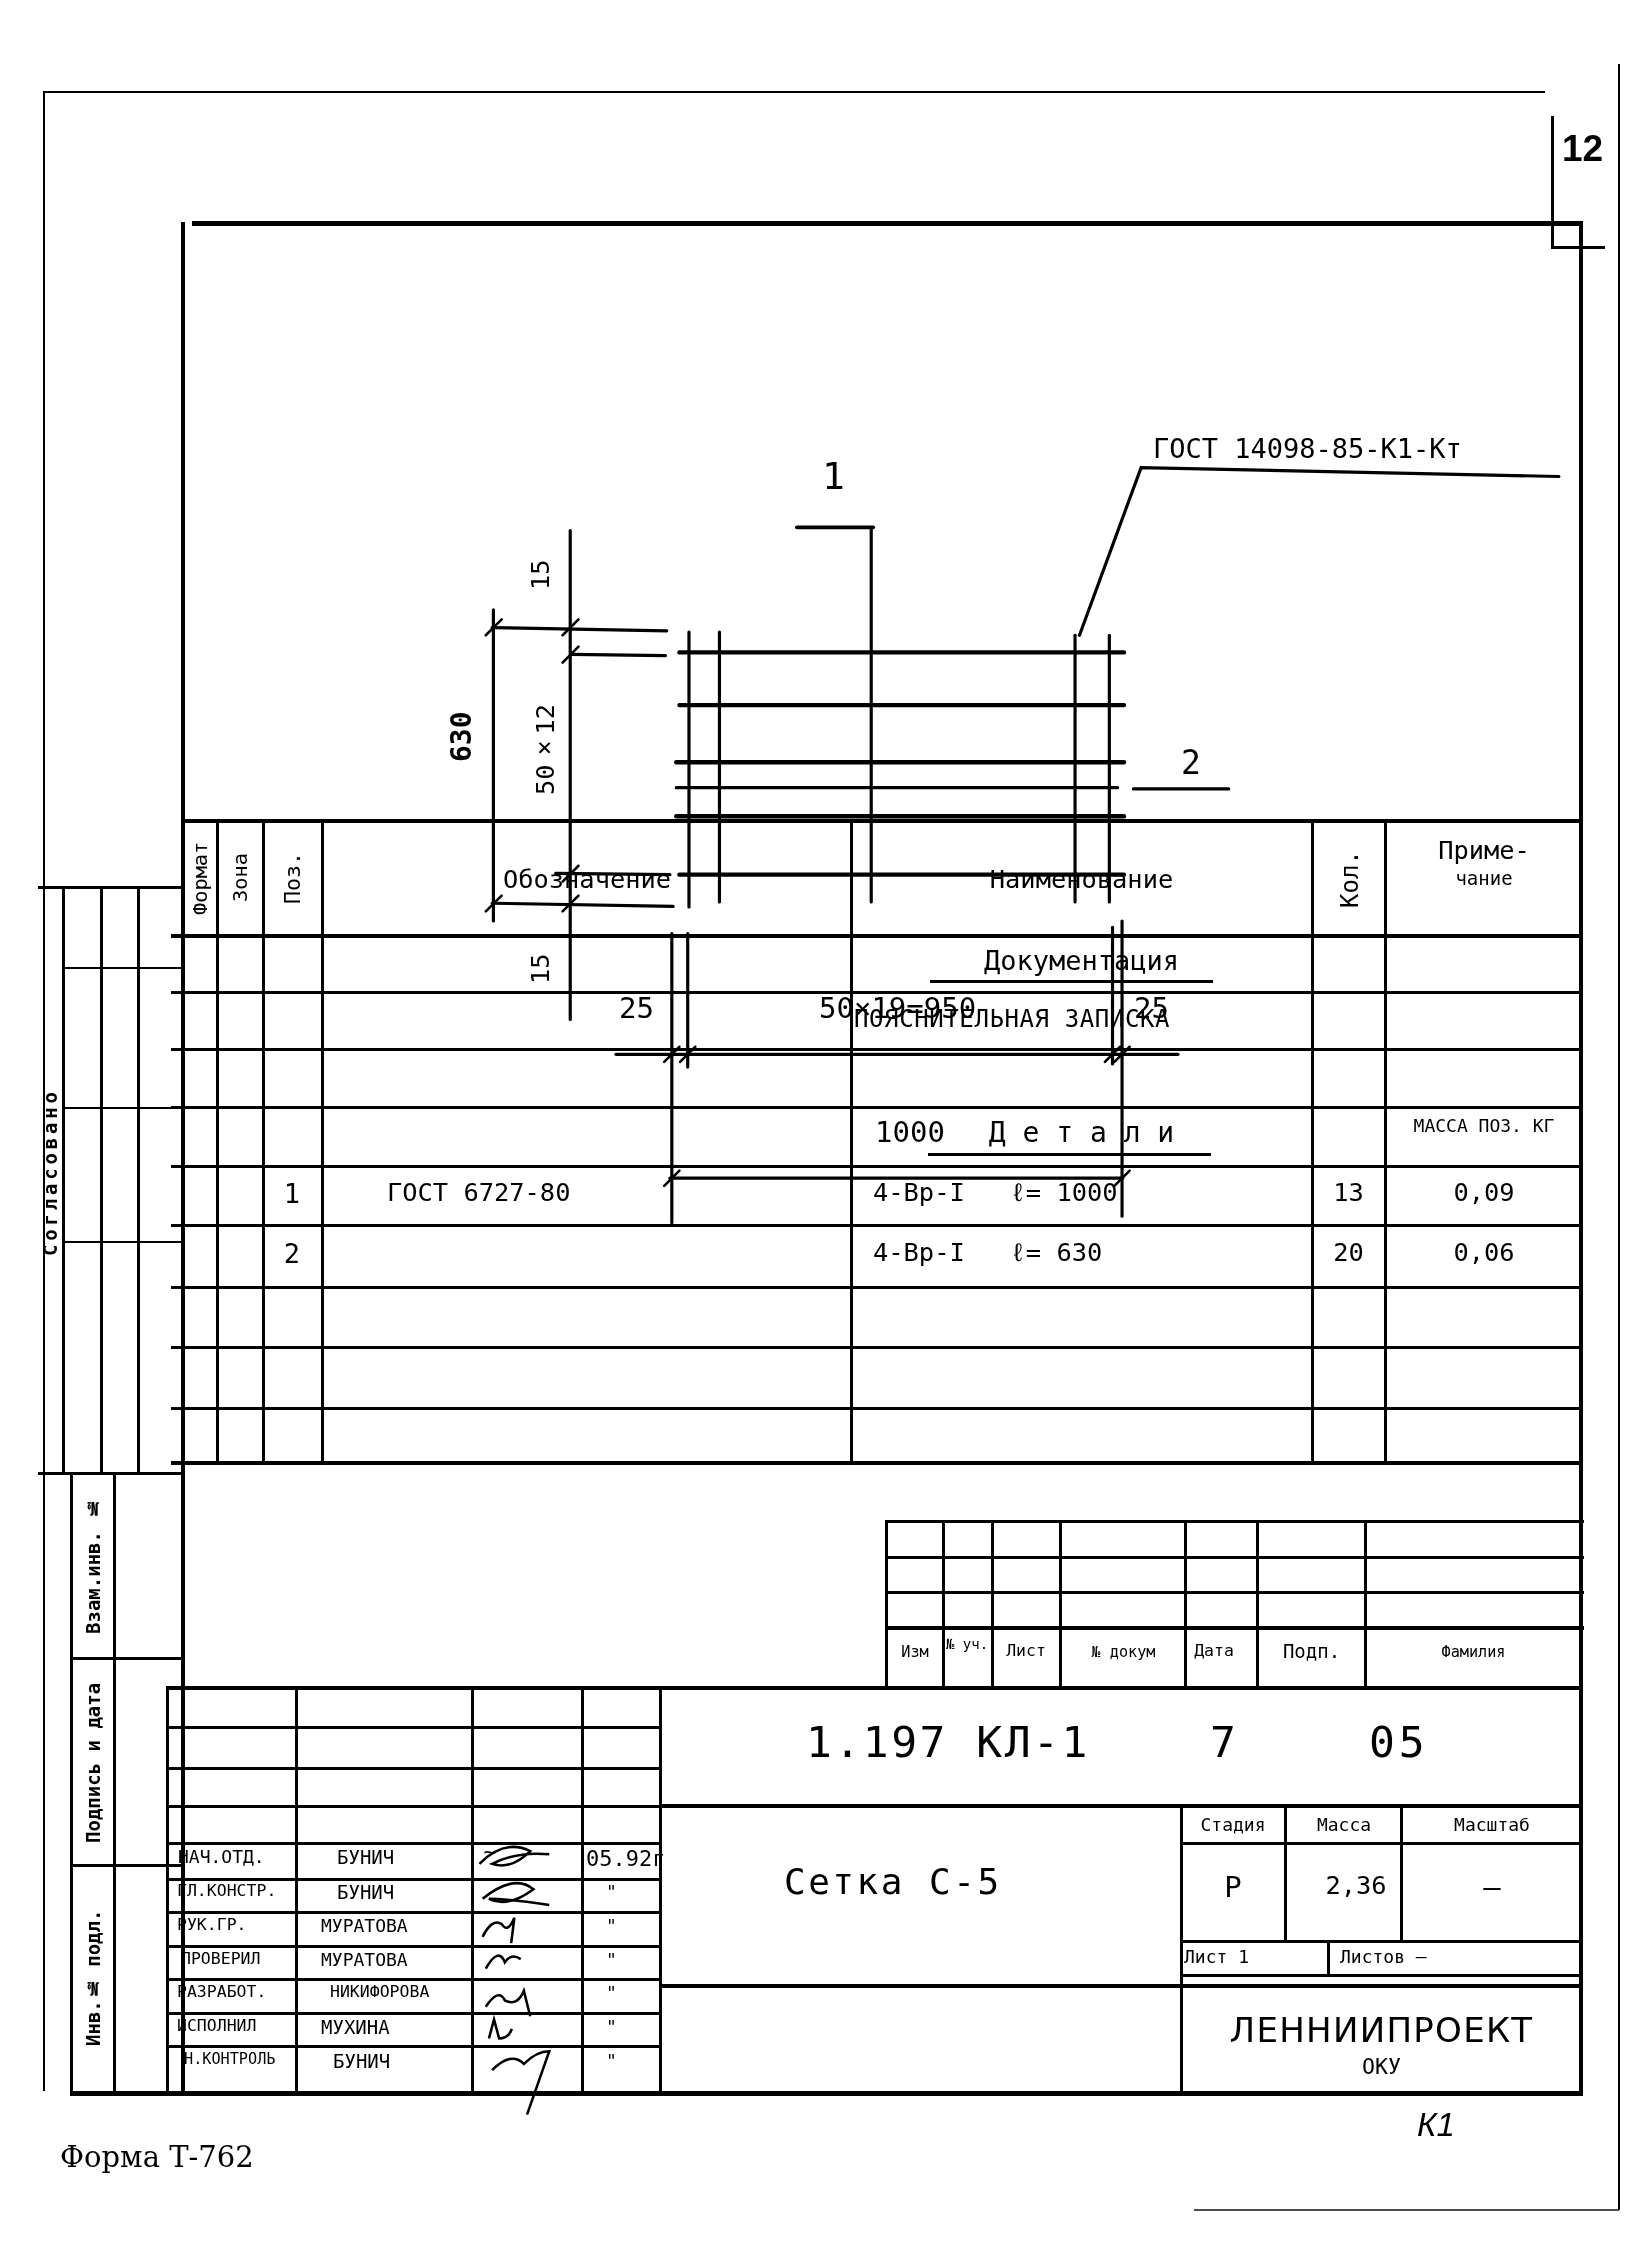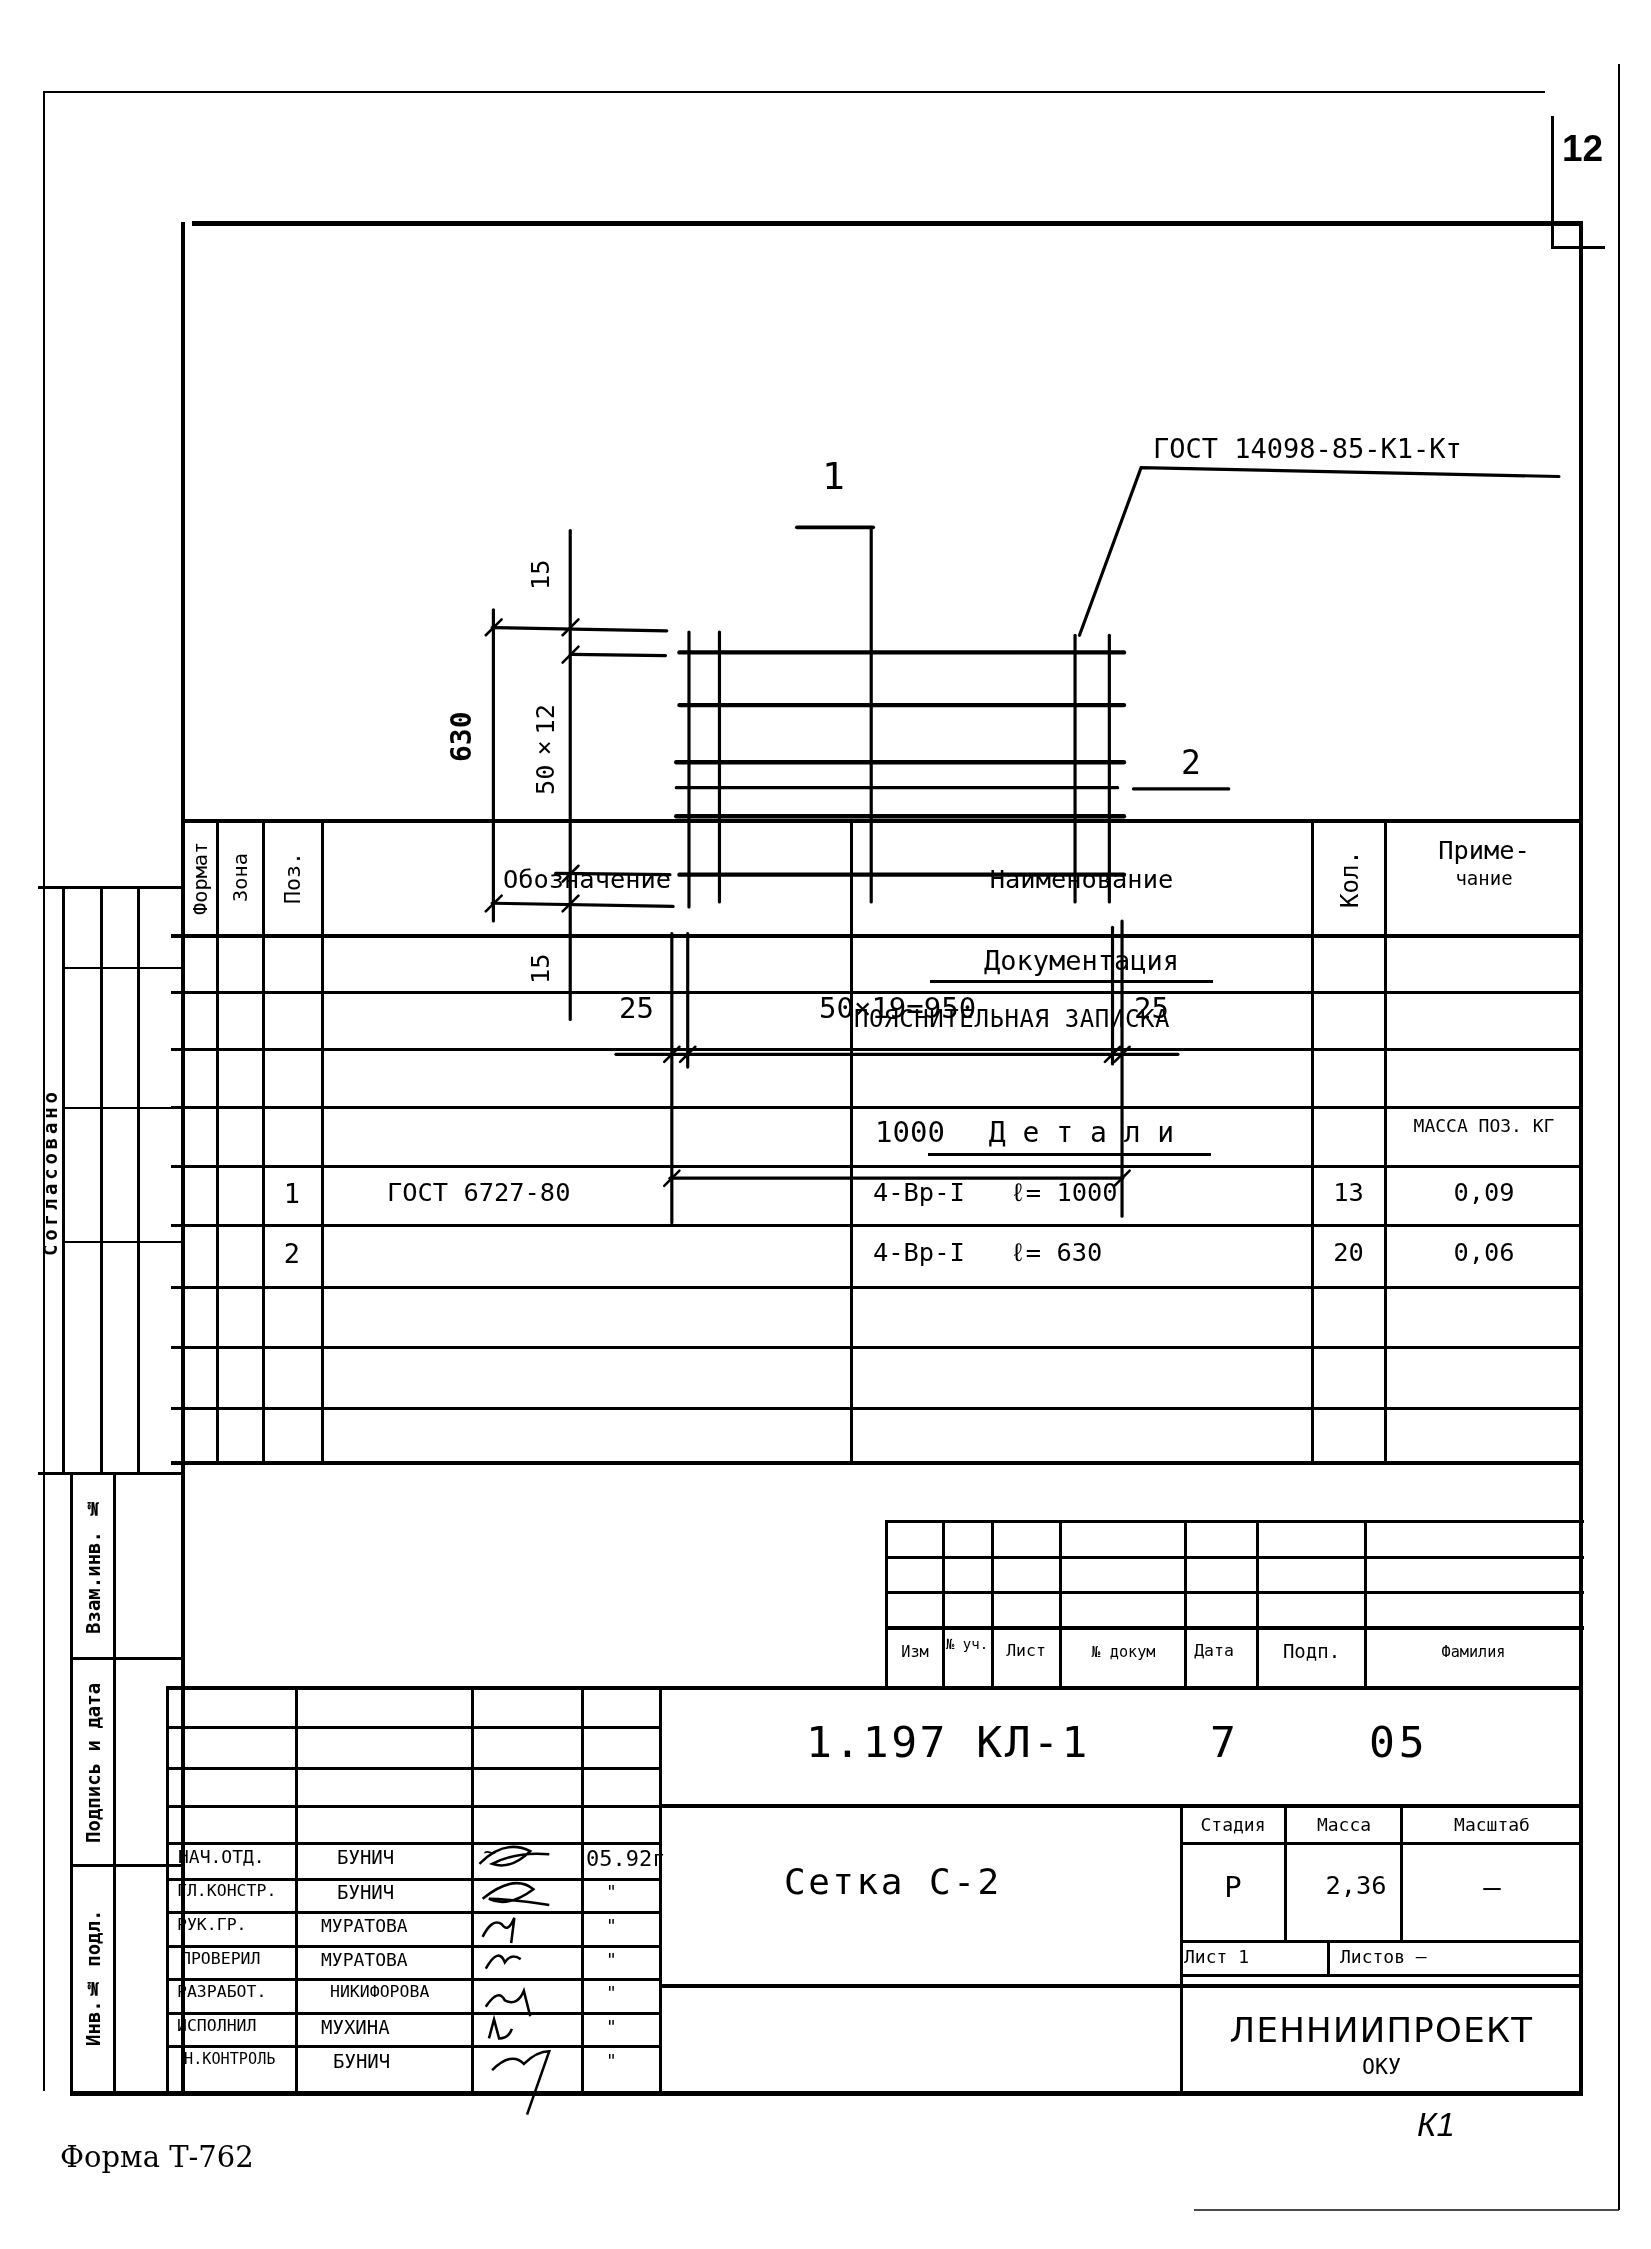--- a/index.html
+++ b/index.html
@@ -197,21 +197,21 @@
 <div class="ln" style="left:1181px;top:1842px;width:400px;height:2.5px;"></div>
 <div class="ln" style="left:1181px;top:1940px;width:400px;height:2.5px;"></div>
 <div class="ln" style="left:1181px;top:1974px;width:400px;height:2.5px;"></div>
 <div class="ln" style="left:1284px;top:1804px;width:2.5px;height:138px;"></div>
 <div class="ln" style="left:1400px;top:1804px;width:2.5px;height:138px;"></div>
 <div class="ln" style="left:1327px;top:1940px;width:2.5px;height:35px;"></div>
 
 <div class="t" style="left:806px;top:1721px;font-size:43px;letter-spacing:2.5px;">1.197 КЛ-1</div>
 <div class="t" style="left:1210px;top:1721px;font-size:43px;">7</div>
 <div class="t" style="left:1369px;top:1721px;font-size:43px;letter-spacing:3.8px;">05</div>
-<div class="t" style="left:784px;top:1864px;font-size:36px;letter-spacing:2.5px;">Сетка С-2</div>
+<div class="t" style="left:784px;top:1864px;font-size:36px;letter-spacing:2.5px;">Сетка С-5</div>
 
 <div class="t c" style="left:1182px;top:1816px;width:102px;font-size:18px;">Стадия</div>
 <div class="t c" style="left:1287px;top:1816px;width:114px;font-size:18px;">Масса</div>
 <div class="t c" style="left:1403px;top:1816px;width:178px;font-size:18px;">Масштаб</div>
 <div class="t c" style="left:1182px;top:1873px;width:102px;font-size:29px;">Р</div>
 <div class="t c" style="left:1287px;top:1873px;width:114px;font-size:25.4px;margin-left:12px;">2,36</div>
 <div class="t c" style="left:1403px;top:1873px;width:178px;font-size:29px;">—</div>
 <div class="t" style="left:1184px;top:1948px;font-size:18px;">Лист 1</div>
 <div class="t" style="left:1340px;top:1948px;font-size:18px;">Листов —</div>
 <div class="t c" style="left:1182px;top:2013px;width:399px;font-family:'DejaVu Sans',sans-serif;font-size:34px;letter-spacing:1.3px;">ЛЕННИИПРОЕКТ</div>

